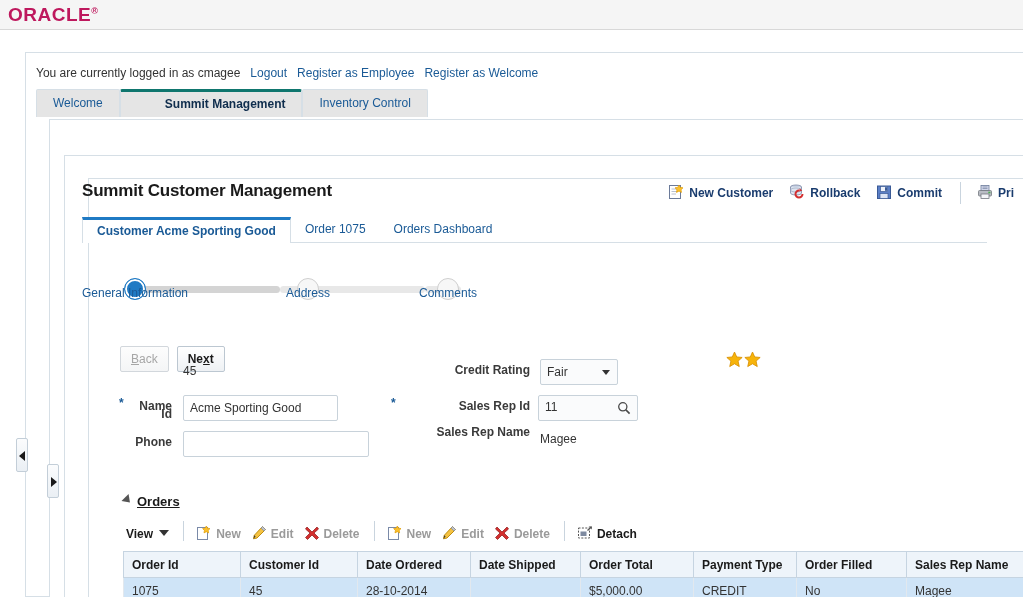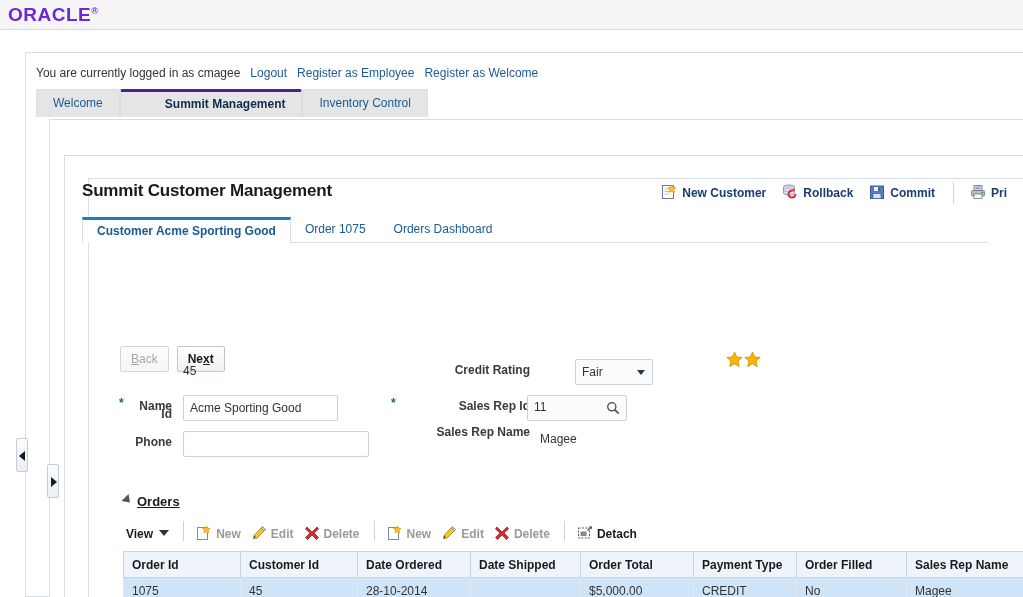--- a/index.html
+++ b/index.html
@@ -19,21 +19,21 @@
     width: 1023px; height: 30px;
     background: #f5f5f5;
     border-bottom: 1px solid #d8d8d8;
   }
   #oracle-logo {
     position: absolute; left: 8px; top: 4px;
     font-family: "Liberation Sans", sans-serif;
     font-size: 19px;
     font-weight: bold;
     letter-spacing: 0.5px;
-    color: #6d28d9;
+    color: #be185d;
   }
   #oracle-logo .tm {
     font-size: 9px; vertical-align: super; font-weight: bold;
   }
 
   
   #page-frame {
     position: absolute; left: 0; top: 30px;
     width: 1023px; height: 567px;
     background: #ffffff;
@@ -94,35 +94,35 @@
     font-size: 12px; color: #1a5a96;
     border: 1px solid #d6dfe6;
     border-bottom: none;
     background: #e5e5e5;
     border-radius: 2px 2px 0 0;
     vertical-align: bottom;
     cursor: pointer;
   }
   .mtab.active {
     font-weight: bold; color: #0f2d4d;
-    border-top: 3px solid #4c1d95;
+    border-top: 3px solid #0f766e;
     line-height: 25px;
     position: relative; z-index: 3; padding-left: 44px;
   }
 
   
   #content-title {
     position: absolute; left: 56px; top: 128px;
     font-size: 17px; font-weight: bold; color: #1a1a1a;
     letter-spacing: -0.2px;
   }
 
   
   #cmd-toolbar {
-    position: absolute; right: 16px; top: 129px;
+    position: absolute; right: 9px; top: 129px;
     height: 22px; white-space: nowrap; text-align: right;
   }
   .cmd-btn {
     display: inline-block; height: 22px; line-height: 22px;
     margin-left: 16px; cursor: pointer; vertical-align: top;
   }
   .cmd-btn .cmd-ico {
     display: inline-block; width: 16px; height: 16px;
     vertical-align: -3px; margin-right: 5px;
   }
@@ -400,20 +400,39 @@
           </svg>
         </span><span class="cmd-lbl">Pri</span>
       </span>
     </div>
 
     <div id="sub-tabs-underline"></div>
     <div id="sub-tabs">
       <span class="stab active">Customer Acme Sporting Good</span><span class="stab">Order 1075</span><span class="stab">Orders Dashboard</span>
     </div>
 
+    <div id="train">
+      <div class="train-track" id="track-a"></div>
+      <div class="train-track" id="track-b"></div>
+      <div class="train-track" id="track-c"></div>
+
+      <div class="train-node" style="left:23px;">
+        <div class="node-dot done"></div>
+      </div>
+      <div class="train-node" style="left:196px;">
+        <div class="node-dot pending"></div>
+      </div>
+      <div class="train-node" style="left:336px;">
+        <div class="node-dot pending"></div>
+      </div>
+
+      <span class="node-lbl" style="left:34px;">General Information</span>
+      <span class="node-lbl" style="left:207px;">Address</span>
+      <span class="node-lbl" style="left:347px;">Comments</span>
+    </div>
 
     <div id="train-nav">
       <span class="tnav-btn disabled"><u>B</u>ack</span><span class="tnav-btn enabled">Ne<u>x</u>t</span>
     </div>
 
     <div class="fld" style="left:20px; top:306px; width:126px;margin-top:44px;">
       <span class="fld-lbl">Id</span>
     </div>
     <span class="ro-val" style="left:157px; top:311px;">45</span>
 
@@ -424,30 +443,30 @@
     <input class="txt-input" style="left: 157px; top: 342px; width: 155px;" value="Acme Sporting Good">
 
     <div class="fld" style="left:20px; top:378px; width:126px;">
       <span class="fld-lbl">Phone</span>
     </div>
     <input class="txt-input" style="left: 157px; top: 378px; width: 186px;" value="">
 
     <div class="fld" style="left:370px; top:306px; width:134px;">
       <span class="fld-lbl">Credit Rating</span>
     </div>
-    <div class="sel-input" style="left:514px; top:306px;margin-left:35px;">
+    <div class="sel-input" style="left:514px; top:306px;">
       <span>Fair</span>
       <span class="sel-caret"></span>
     </div>
 
     <div class="fld" style="left:370px; top:342px; width:134px;">
       <span class="req-star" style="left:-5px;">*</span>
       <span class="fld-lbl">Sales Rep Id</span>
     </div>
-    <div class="lov-wrap" style="left:501px; top:342px;">
+    <div class="lov-wrap" style="left:512px; top:342px;">
       <span class="lov-val">11</span>
       <span class="lov-mag">
         <svg width="14" height="14" viewBox="0 0 14 14">
           <circle cx="5.8" cy="5.8" r="4.1" fill="none" stroke="#4a4a4a" stroke-width="1.3"></circle>
           <line x1="8.9" y1="8.9" x2="12.6" y2="12.6" stroke="#4a4a4a" stroke-width="1.6"></line>
         </svg>
       </span>
     </div>
 
     <div class="fld" style="left:370px; top:370px; width:134px; height:40px;">

